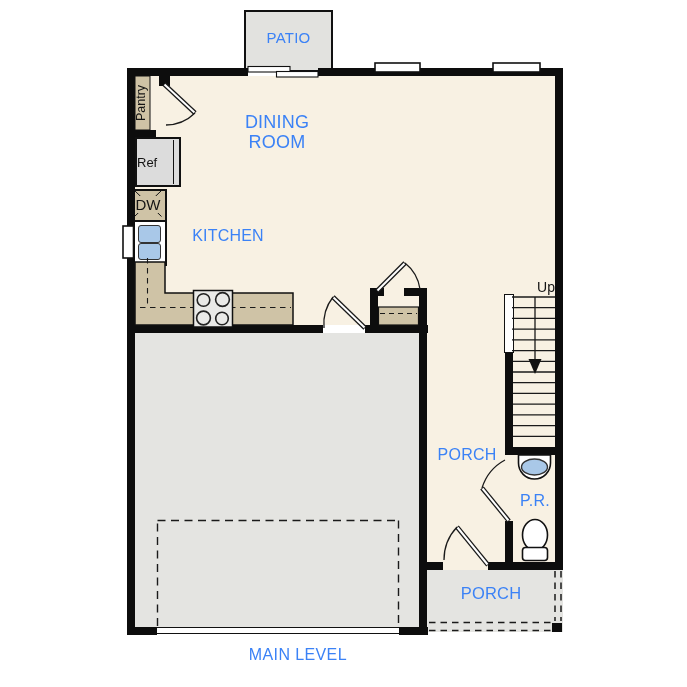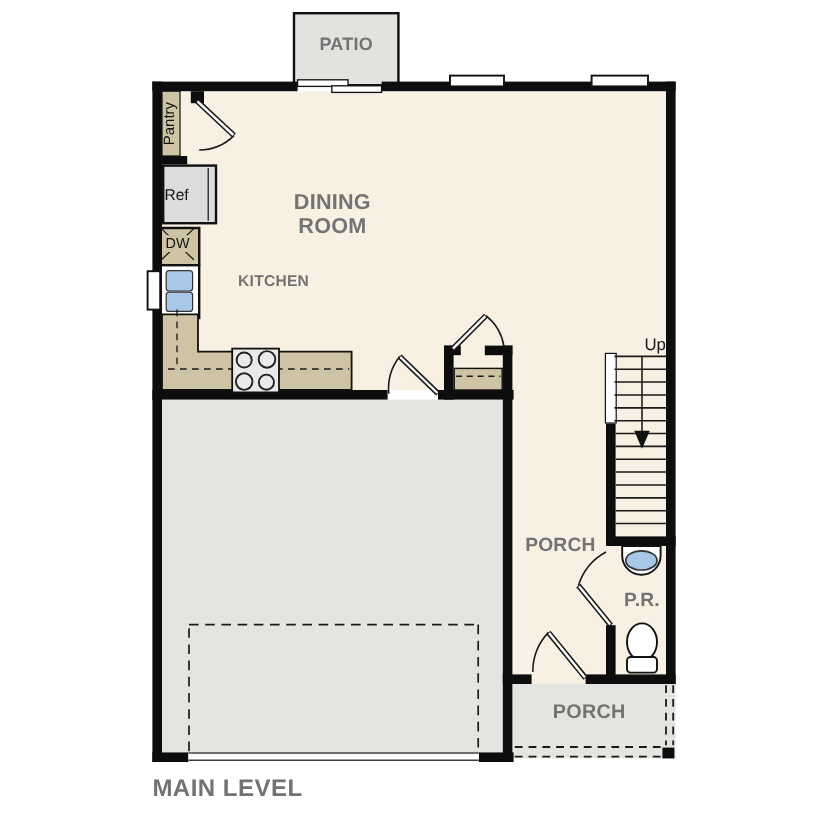--- a/index.html
+++ b/index.html
@@ -1,20 +1,20 @@
 <!DOCTYPE html>
 <html style="--page-bg: #ffffff; --floor-cream: #f8f1e3; --counter-tan: #cfc3a6; --concrete-gray: #e4e4e1; --patio-gray: #e2e2df; --appliance-gray: #dcdcdc; --stove-gray: #eaeae8; --sink-blue: #a9c8e8; --wall-black: #0d0d0d;"><head>
 <meta charset="utf-8">
 <style>
   html,body{margin:0;padding:0;}
   body{background:var(--page-bg,#fff);font-family:"Liberation Sans", sans-serif;}
   #plan{position:relative;width:687px;height:687px;background:var(--page-bg,#fff);overflow:hidden;}
   .floor{position:absolute;}
   .wall{position:absolute;background:var(--wall-black,#0d0d0d);}
-  .label{position:absolute;font-weight:bold;color:#737373;text-align:center;line-height:1.12;letter-spacing:.2px;white-space:pre-line;}
+  .label{position:absolute;font-weight:normal;color:#3b82f6;text-align:center;line-height:1.12;letter-spacing:.2px;white-space:pre-line;}
   .fixture-label{position:absolute;font-weight:normal;color:#141414;text-align:center;}
   svg{position:absolute;left:0;top:0;z-index:5;}
   .labels{position:absolute;left:0;top:0;width:100%;height:100%;z-index:6;pointer-events:none;}
   .z1{z-index:1}.z2{z-index:2}.z3{z-index:3}.z4{z-index:4}
   .arc{fill:none;stroke:#1a1a1a;stroke-width:1.3px;}
   .leaf-o{stroke:#1a1a1a;stroke-width:4.6px;}
   .leaf-i{stroke:#fff;stroke-width:2px;}
   .tread{stroke:#1a1a1a;stroke-width:1.3px;}
   .dash{fill:none;stroke:#1a1a1a;}
   .winrect{fill:#fff;stroke:#111;stroke-width:1.6px;}
@@ -153,26 +153,26 @@
     <rect class="winrect" x="493" y="63" width="47" height="9"></rect>
     <rect class="winrect" x="123" y="226" width="10.5" height="32"></rect>
     <g>
       <rect x="248" y="66.5" width="42" height="5.5" fill="#fff" stroke="#111" stroke-width="1.1"></rect>
       <rect x="276.5" y="71.5" width="41.5" height="5.5" fill="#fff" stroke="#111" stroke-width="1.1"></rect>
     </g>
   </svg>
 
   <div class="labels">
     <div class="label" style="left:244px;top:30px;width:89px;font-size:15px;">PATIO</div>
-    <div class="label" style="left:227px;top:112px;width:100px;font-size:18px;line-height:20px;margin-top:46px;">DINING ROOM</div>
-    <div class="label" style="left:168px;top:227px;width:120px;font-size:13px;">KITCHEN</div>
+    <div class="label" style="left:227px;top:112px;width:100px;font-size:18px;line-height:20px;">DINING ROOM</div>
+    <div class="label" style="left:168px;top:227px;width:120px;font-size:16px;">KITCHEN</div>
     <div class="label" style="left:427px;top:446px;width:80px;font-size:16px;">PORCH</div>
     <div class="label" style="left:505px;top:492px;width:60px;font-size:16px;">P.R.</div>
     <div class="label" style="left:441px;top:584px;width:100px;font-size:16.5px;">PORCH</div>
-    <div class="label" style="left:127px;top:646px;width:220px;text-align:left;font-size:20px;letter-spacing:.4px;">MAIN LEVEL</div>
+    <div class="label" style="left:127px;top:646px;width:220px;text-align:right;font-size:16px;letter-spacing:.4px;">MAIN LEVEL</div>
     <div class="fixture-label" style="left:516px;top:279px;width:60px;font-size:14px;">Up</div>
-    <div class="fixture-label" style="left:133px;top:196px;width:30px;font-size:12px;">
+    <div class="fixture-label" style="left:133px;top:196px;width:30px;font-size:15px;">
       <span style="background:var(--counter-tan);padding:0 1px;">DW</span>
     </div>
     <div class="fixture-label" style="left:114px;top:96px;width:54px;font-size:12.5px;transform:rotate(-90deg);transform-origin:center;">Pantry</div>
   </div>
 
 </div>
 
 </body></html>

